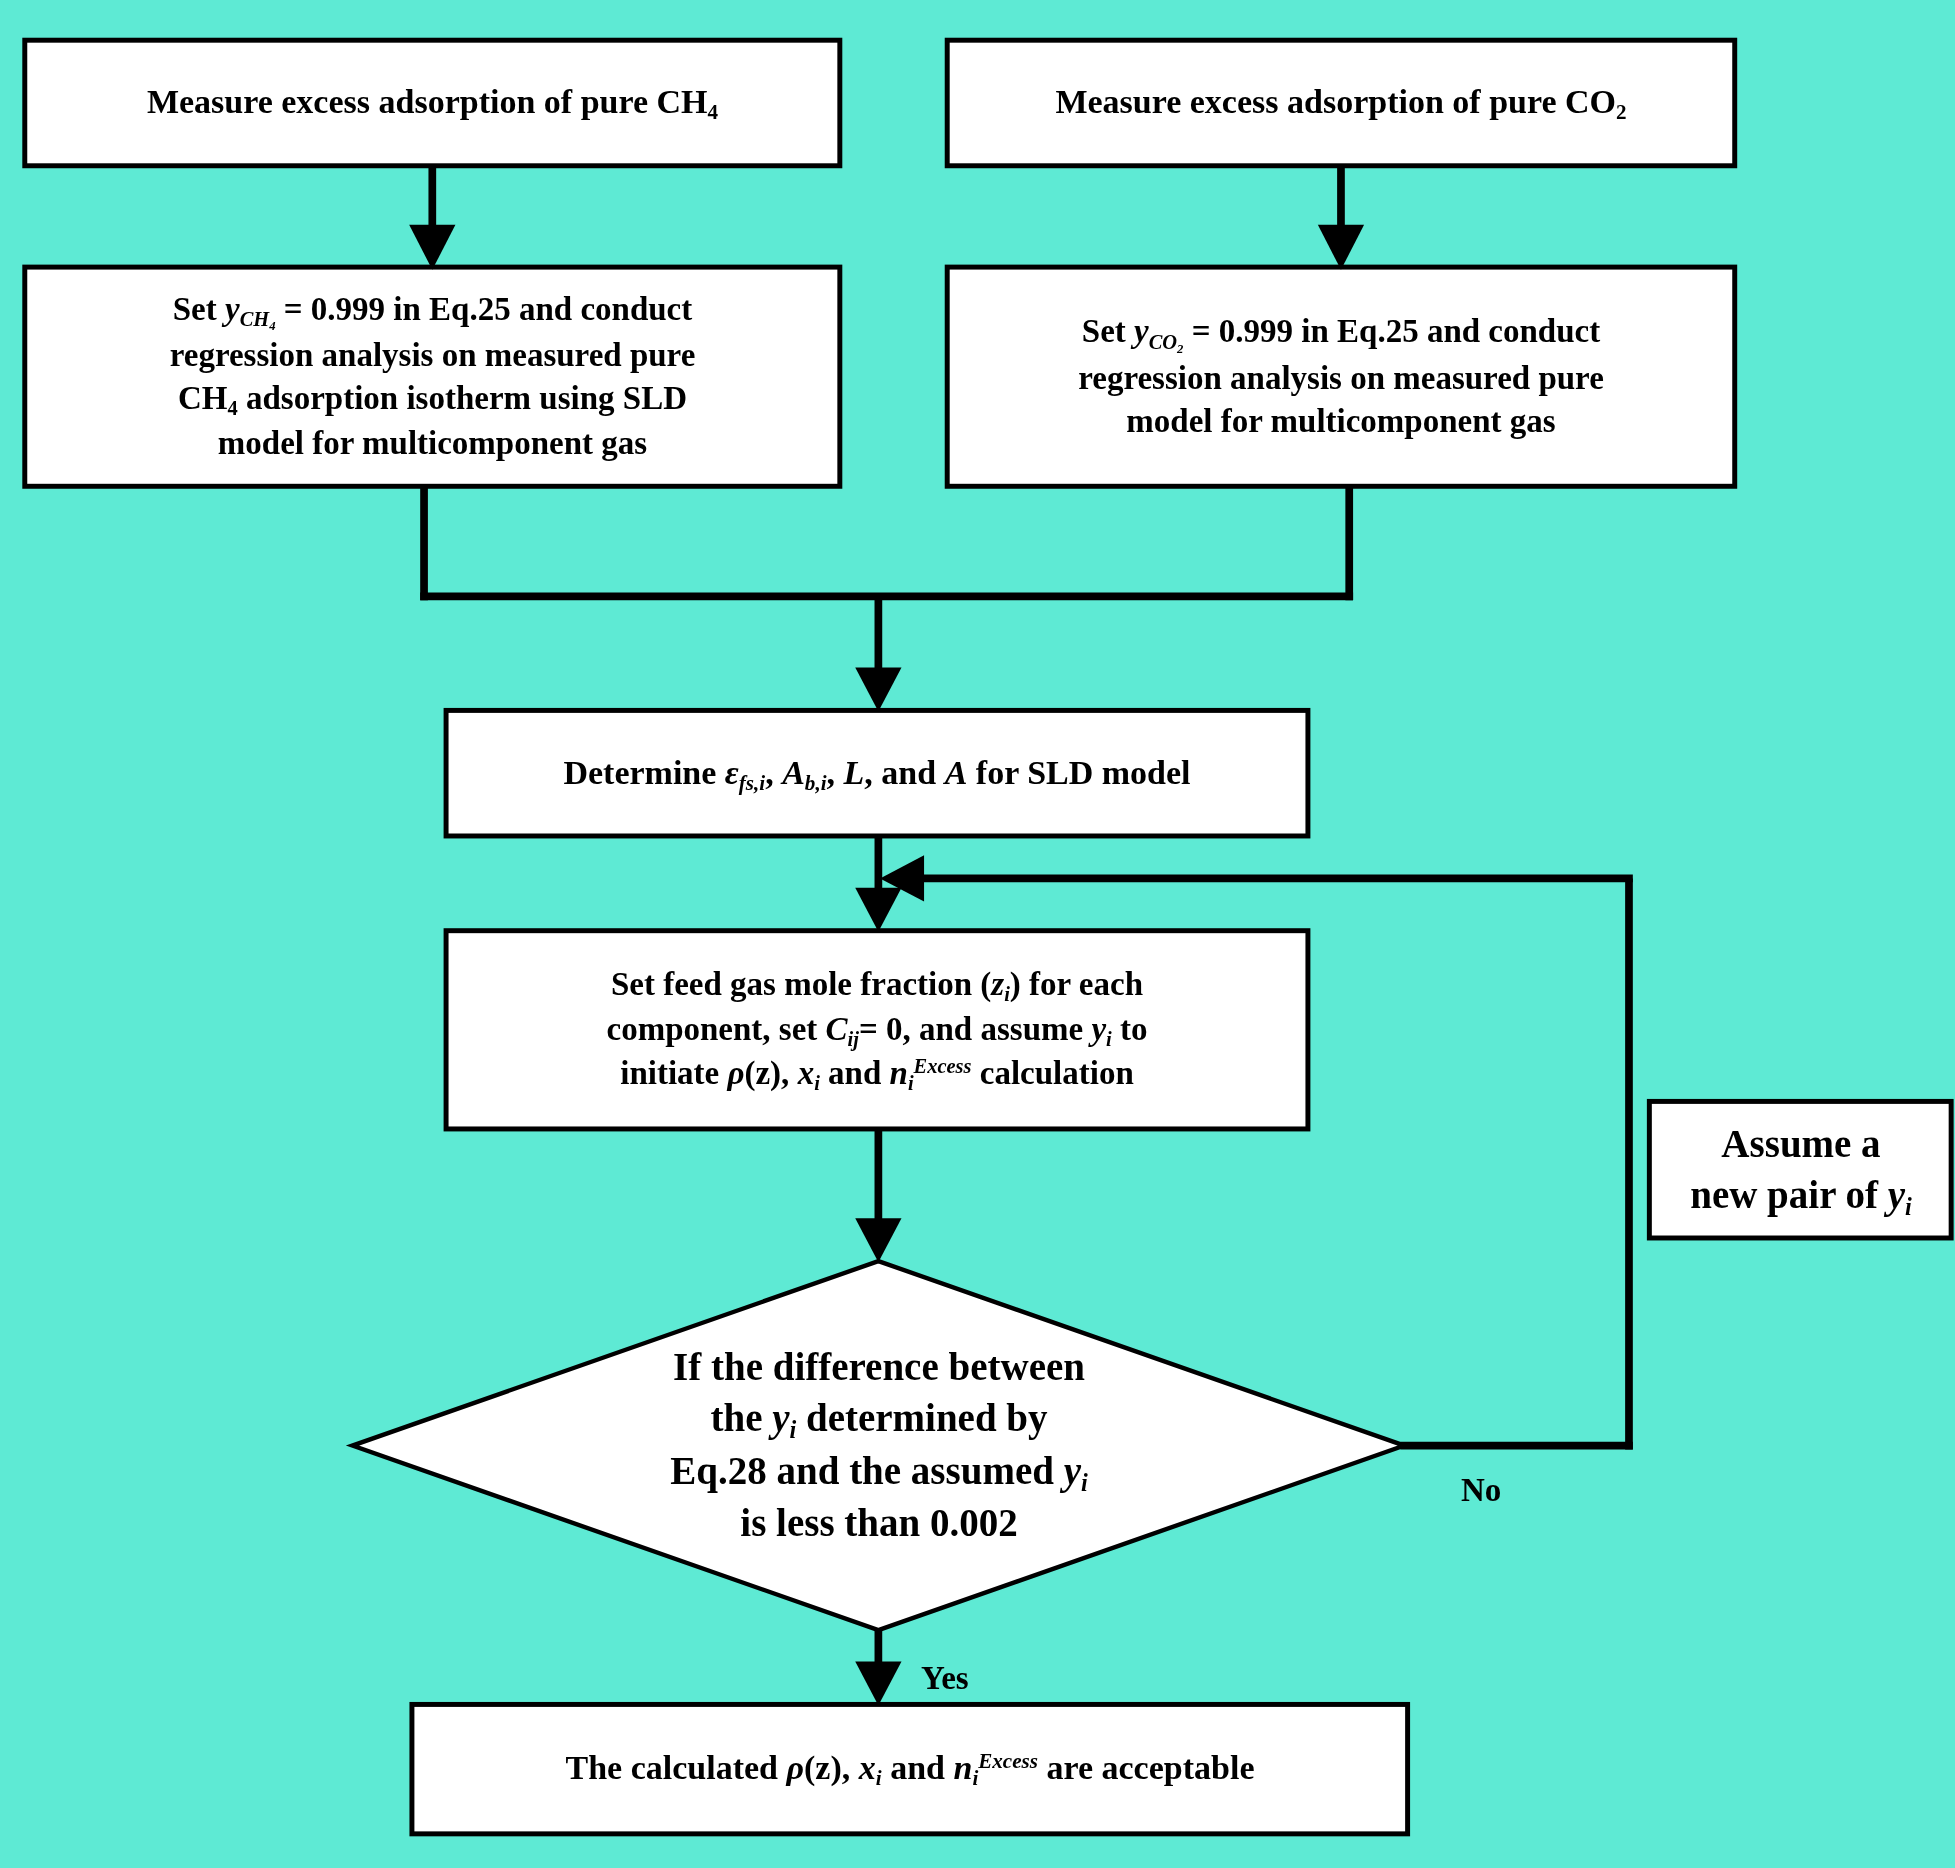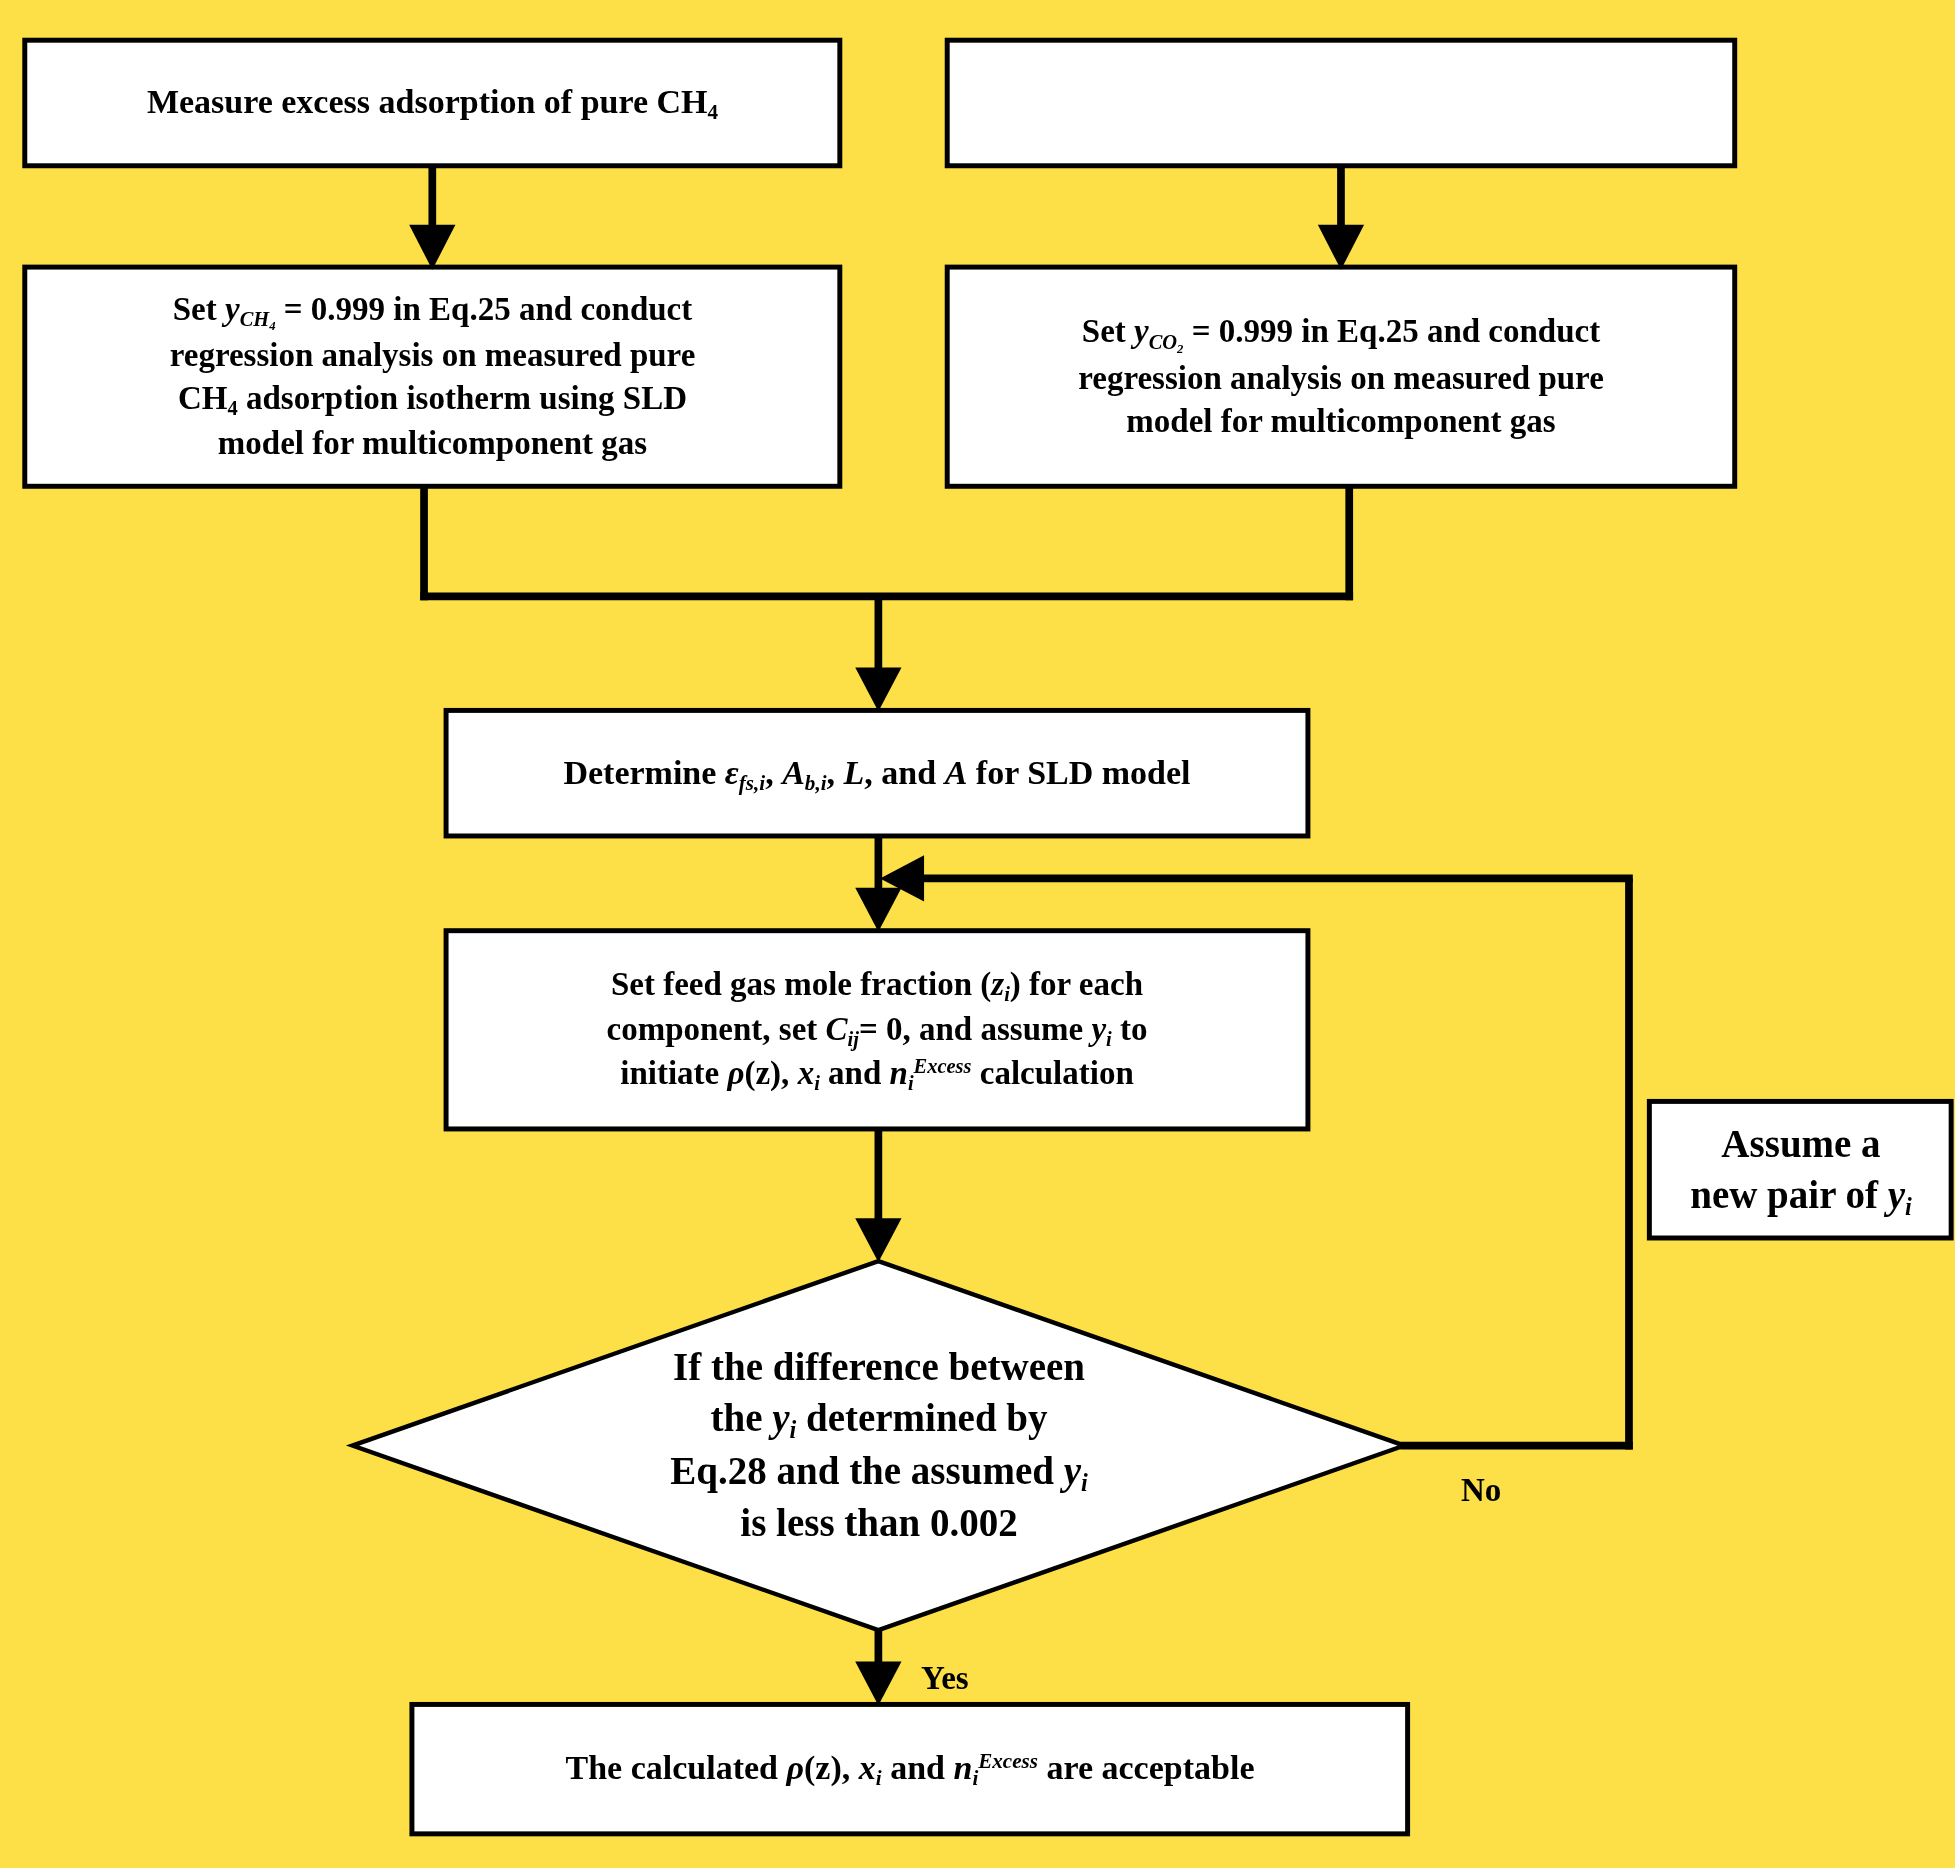--- a/index.html
+++ b/index.html
@@ -11,21 +11,21 @@
   body {
     width: 1955px;
     height: 1868px;
     font-family: "Liberation Serif", "DejaVu Serif", serif;
     overflow: hidden;
   }
   #flowchart-root {
     position: relative;
     width: 1955px;
     height: 1868px;
-    background: #fde047;
+    background: #5eead4;
   }
   svg.fc-canvas {
     position: absolute;
     top: 0;
     left: 0;
     width: 1955px;
     height: 1868px;
   }
   .fc-shape {
     fill: #ffffff;
@@ -134,20 +134,23 @@
     <line class="fc-line" x1="2958" y1="2632" x2="2958" y2="1595"></line>
     <line class="fc-line" x1="2965" y1="1595" x2="1660" y2="1595"></line>
     <polygon class="fc-arrowhead" points="1598,1595 1678,1553 1678,1637"></polygon>
 
   </svg>
 
   <div class="node-text t-big" style="left:25px; top:40px; width:815px; height:126px;">
     <span class="ln"><span>Measure excess adsorption of pure CH</span><sub>4</sub></span>
   </div>
 
+  <div class="node-text t-big" style="left:947px; top:40px; width:788px; height:126px;">
+    <span class="ln"><span>Measure excess adsorption of pure CO</span><sub>2</sub></span>
+  </div>
 
   <div class="node-text t-mid" style="left:25px; top:267px; width:815px; height:219px;">
     <span class="ln"><span>Set </span><span class="it">y</span><sub class="it"><span>CH</span><sub>4</sub></sub><span> = 0.999 in Eq.25 and conduct</span></span>
     <span class="ln">regression analysis on measured pure</span>
     <span class="ln"><span>CH</span><sub>4</sub><span> adsorption isotherm using SLD</span></span>
     <span class="ln">model for multicomponent gas</span>
   </div>
 
   <div class="node-text t-mid" style="left:947px; top:267px; width:788px; height:219px;">
     <span class="ln"><span>Set </span><span class="it">y</span><sub class="it"><span>CO</span><sub>2</sub></sub><span> = 0.999 in Eq.25 and conduct</span></span>

